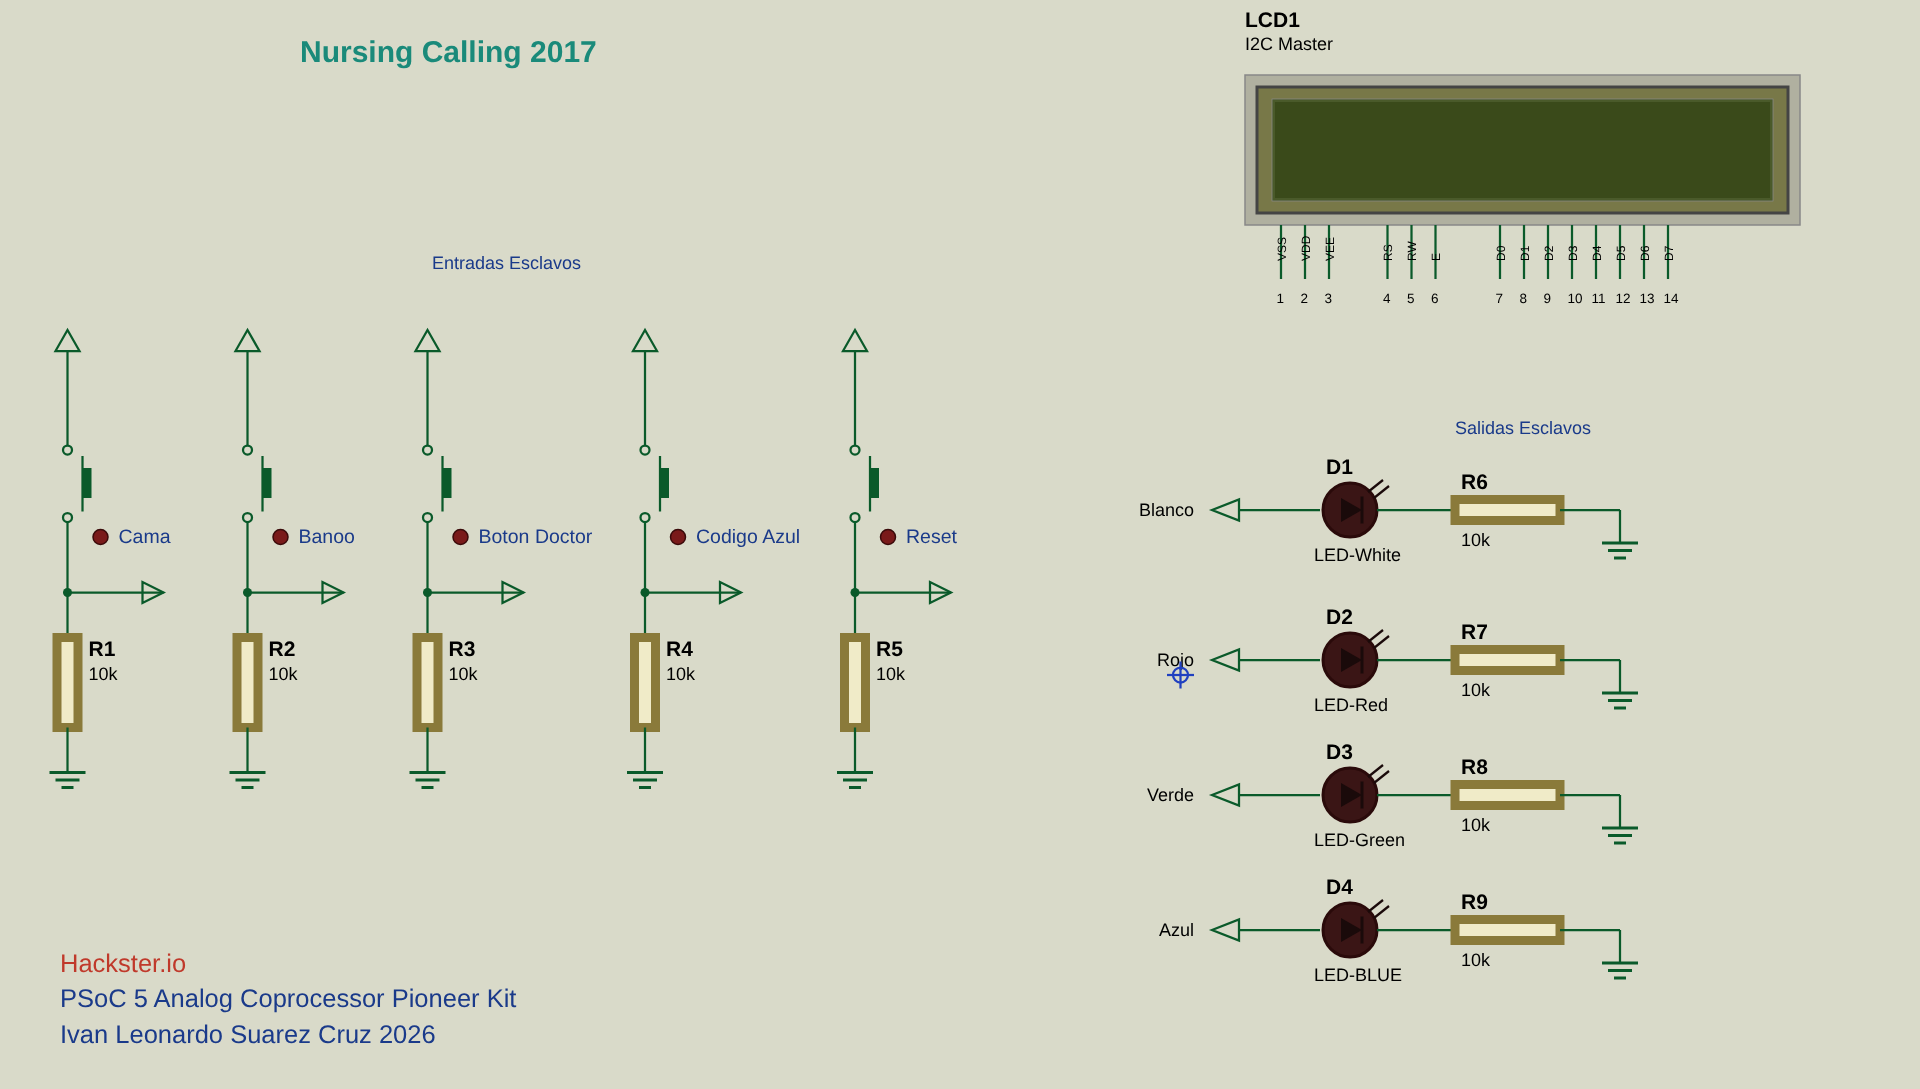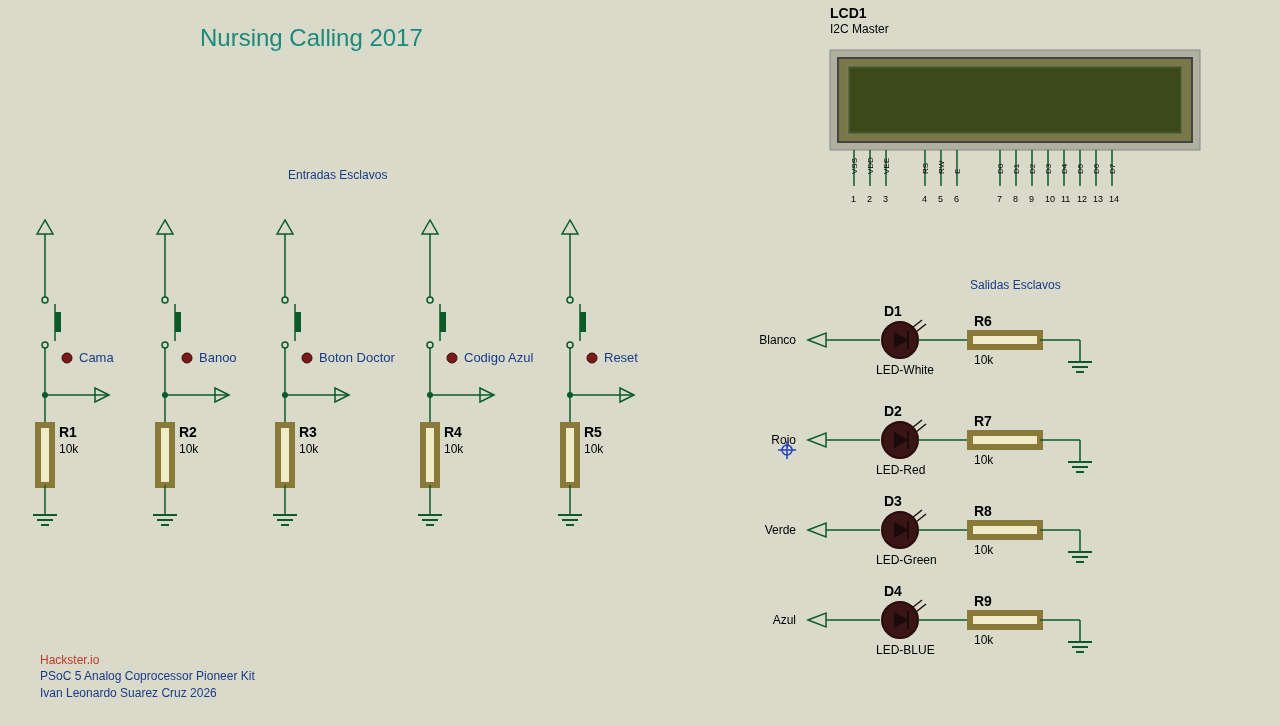--- a/index.html
+++ b/index.html
@@ -8,34 +8,35 @@
     height: 726px;
     background: #d9dac9;
     font-family: Arial, sans-serif;
     position: relative;
     overflow: hidden;
   }
   .title {
     position: absolute;
     top: 24px;
     left: 200px;
-    font-size: 24px;
+    font-size: 20px;
     color: #1a8a7a;
+    font-weight: bold;
   }
   .section-label {
     position: absolute;
     font-size: 12px;
     color: #1a3a8a;
     margin-left: 20px;
   }
   .credits {
     position: absolute;
     bottom: 24px;
     left: 40px;
-    font-size: 12px;
+    font-size: 17px;
     line-height: 1.4;
   }
   .credits .red { color: #c0392b; }
   .credits .blue { color: #1a3a8a; }
   .svg-area {
     position: absolute;
     top: 0; left: 0;
     width: 1280px; height: 726px;
   }
   .comp-label { font-size: 13px; fill: #1a3a8a; font-family: Arial; }

